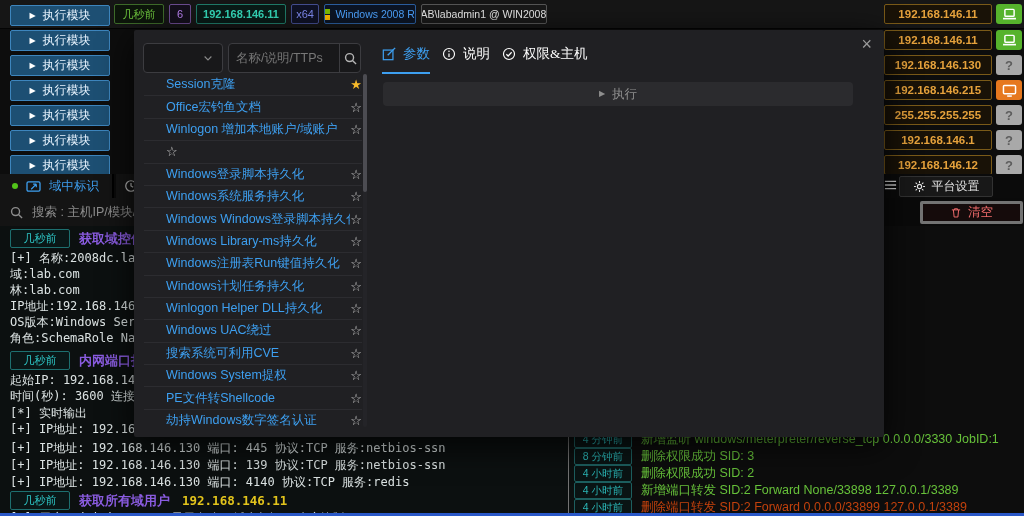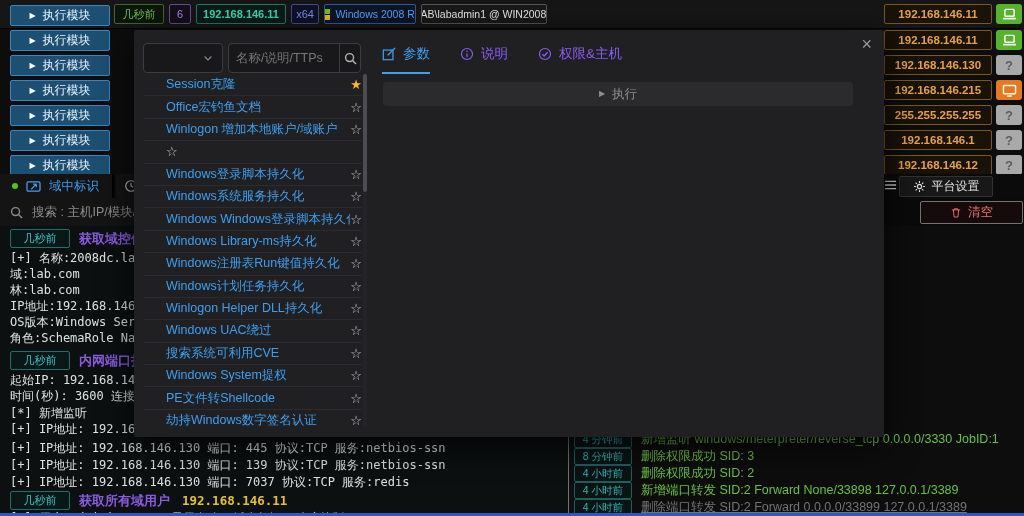--- a/index.html
+++ b/index.html
@@ -44,60 +44,60 @@
   .settings-btn{position:absolute;left:899px;top:176px;width:94px;height:21px;background:#181818;
                 border:1px solid #323232;border-radius:2px;color:#e2e2e2;font-size:12px;display:flex;
                 align-items:center;justify-content:center;gap:6px;cursor:pointer;box-sizing:border-box;}
   .searchrow{position:absolute;left:0;top:198px;width:598px;height:28px;background:#141414;display:flex;
              align-items:center;padding-left:10px;box-sizing:border-box;gap:7px;color:#8d8d8d;}
   .searchrow input{flex:1;background:transparent;border:none;outline:none;color:#cfcfcf;font-size:12.5px;
                    font-family:"Liberation Sans",sans-serif;}
   .searchrow input::placeholder{color:#8d8d8d;}
   .rightstrip{position:absolute;left:598px;top:198px;width:426px;height:28px;background:#0a0a0a;}
   .clear-btn{position:absolute;left:920px;top:201px;width:103px;height:23px;background:#150b0b;
-             border:1px solid #737373;border-radius:2px;color:#f16c6c;font-size:12.5px;display:flex;
+             border:3px solid #737373;border-radius:2px;color:#f16c6c;font-size:12.5px;display:flex;
              align-items:center;justify-content:center;gap:6px;cursor:pointer;box-sizing:border-box;}
 
   
   .log{position:absolute;left:0;top:226px;width:598px;height:288px;background:#0c1010;overflow:hidden;}
   .ln{position:absolute;left:10px;white-space:nowrap;font-family:"DejaVu Sans Mono",monospace;
       font-size:12px;color:#dce3e3;letter-spacing:0;}
   .bln{position:absolute;left:10px;white-space:nowrap;display:flex;align-items:center;}
   .badge-teal{display:inline-flex;align-items:center;justify-content:center;width:58px;height:17px;
               border:1px solid #1d6f6f;color:#2ec7c7;background:#0a1717;font-size:11px;border-radius:2px;
               margin-right:9px;flex:none;}
   .mod-link{color:#8a5ce0;font-weight:bold;font-size:13px;cursor:pointer;}
   .target-ip{color:#e3c41c;font-weight:bold;font-size:12.5px;margin-left:12px;font-family:"DejaVu Sans Mono",monospace;}
 
   
   .notif{position:absolute;left:568px;top:426px;width:426px;height:88px;border-left:1px solid #737373;}
   .nrow{position:absolute;left:5px;display:flex;align-items:center;white-space:nowrap;}
   .n-badge{display:inline-flex;align-items:center;justify-content:center;min-width:50px;height:15px;
            border:1px solid #1d5f5f;color:#2ab5b5;background:#0a1414;font-size:10.5px;border-radius:2px;
            margin-right:9px;padding:0 3px;flex:none;}
   .n-msg{font-size:12.5px;color:#67c23a;}
-  .n-msg.teal{color:#737373;text-decoration:underline;}
+  .n-msg.teal{color:#c2410c;}
   .bluebar{position:absolute;left:0;top:513px;width:1024px;height:3px;background:#2a58c8;}
 
   
   .modal{position:absolute;left:134px;top:30px;width:750px;height:407px;background:#202023;
          box-shadow:0 8px 34px rgba(0,0,0,.8);z-index:40;border-radius:2px;}
   .m-close{position:absolute;right:12px;top:4px;font-size:18px;color:#9a9a9a;cursor:pointer;}
   .m-select{position:absolute;left:9px;top:13px;width:80px;height:30px;background:#18181a;border:1px solid #3c3c40;
             border-radius:4px;box-sizing:border-box;display:flex;align-items:center;justify-content:flex-end;
             padding-right:8px;color:#8a8a8a;cursor:pointer;}
   .m-search{position:absolute;left:94px;top:13px;width:133px;height:30px;background:#18181a;border:1px solid #3c3c40;
             border-radius:4px;box-sizing:border-box;display:flex;align-items:stretch;}
   .m-search input{flex:1;min-width:0;background:transparent;border:none;outline:none;color:#cfcfcf;
                   font-size:12.5px;padding:0 7px;font-family:"Liberation Sans",sans-serif;}
   .m-search input::placeholder{color:#777;}
   .m-search .sfx{width:20px;border-left:1px solid #3c3c40;display:flex;align-items:center;justify-content:center;
                  color:#b5b5b5;cursor:pointer;}
-  .m-tabs{position:absolute;left:248px;top:10px;height:28px;display:flex;gap:30px;}
-  .m-tab{display:flex;align-items:center;gap:7px;font-size:13.5px;color:#8b5cf6;cursor:pointer;position:relative;}
+  .m-tabs{position:absolute;left:248px;top:10px;height:28px;display:flex;gap:12px;font-family:Liberation Serif, serif;}
+  .m-tab{display:flex;align-items:center;gap:7px;font-size:13.5px;color:#ffffff;cursor:pointer;position:relative;}
   .m-tab.active{color:#3d9ff0;}
   .m-tab.active::after{content:"";position:absolute;left:0;right:0;bottom:-6px;height:2px;background:#3d9ff0;}
   .m-exec{position:absolute;left:249px;top:52px;width:470px;height:24px;background:#2b2b2e;border:none;
           border-radius:4px;color:#8e8e8e;font-size:12.5px;display:flex;align-items:center;justify-content:center;
           gap:7px;cursor:pointer;}
   .m-exec .play{color:#8e8e8e;}
   .m-list{position:absolute;left:10px;top:44px;width:218px;height:353px;overflow:hidden;}
   .m-item{height:22.4px;box-sizing:border-box;border-bottom:1px solid #2c2c30;display:flex;align-items:center;
           padding:0 0 0 22px;cursor:pointer;}
   .m-item .label{flex:1;font-size:12.5px;color:#3d9ff0;white-space:nowrap;overflow:hidden;}
@@ -266,25 +266,25 @@
     <div class="ln" style="top:56px">林:lab.com</div>
     <div class="ln" style="top:72px">IP地址:192.168.146.200</div>
     <div class="ln" style="top:88px">OS版本:Windows Server 2008</div>
     <div class="ln" style="top:104px">角色:SchemaRole NamingRole</div>
     <div class="bln" style="top:125px">
         <span class="badge-teal">几秒前</span>
         <span class="mod-link">内网端口扫描与服务探测</span>
       </div>
     <div class="ln" style="top:146px">起始IP: 192.168.146.130 结束IP: 192.168.146.254</div>
     <div class="ln" style="top:162px">时间(秒): 3600 连接超时时间(秒): 5</div>
-    <div class="ln" style="top:179px">[*] 新增监听</div>
+    <div class="ln" style="top:179px">[*] 实时输出</div>
     <div class="ln" style="top:195px">[+] IP地址: 192.168.146.130 端口: 135 协议:TCP 服务:epmap</div>
     <div class="ln" style="top:214px">[+] IP地址: 192.168.146.130 端口: 445 协议:TCP 服务:netbios-ssn</div>
     <div class="ln" style="top:231px">[+] IP地址: 192.168.146.130 端口: 139 协议:TCP 服务:netbios-ssn</div>
-    <div class="ln" style="top:248px">[+] IP地址: 192.168.146.130 端口: 7037 协议:TCP 服务:redis</div>
+    <div class="ln" style="top:248px">[+] IP地址: 192.168.146.130 端口: 4140 协议:TCP 服务:redis</div>
     <div class="bln" style="top:265px">
         <span class="badge-teal">几秒前</span>
         <span class="mod-link">获取所有域用户</span>
         <span class="target-ip">192.168.146.11</span>
       </div>
     <div class="ln" style="top:284px">[+] 用户:Administrator 显示名称: 域中标识: 账户控制:NORMAL_ACCOUNT</div>
   </div>
 
   <div class="notif">
     <div class="nrow" style="top:5px">

